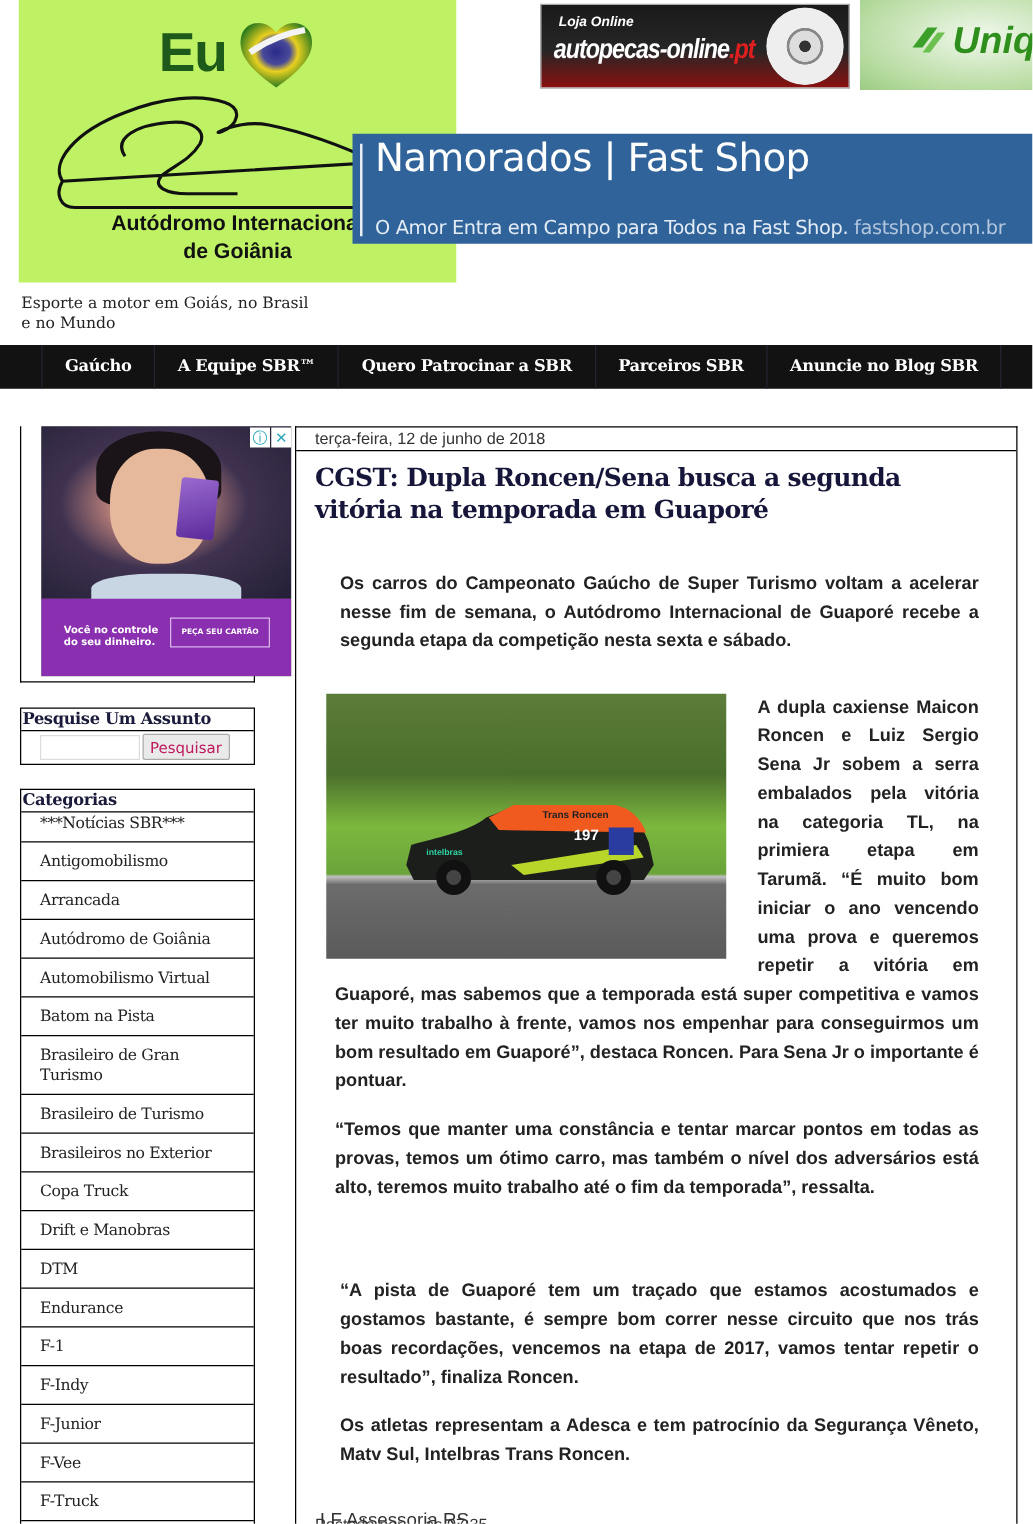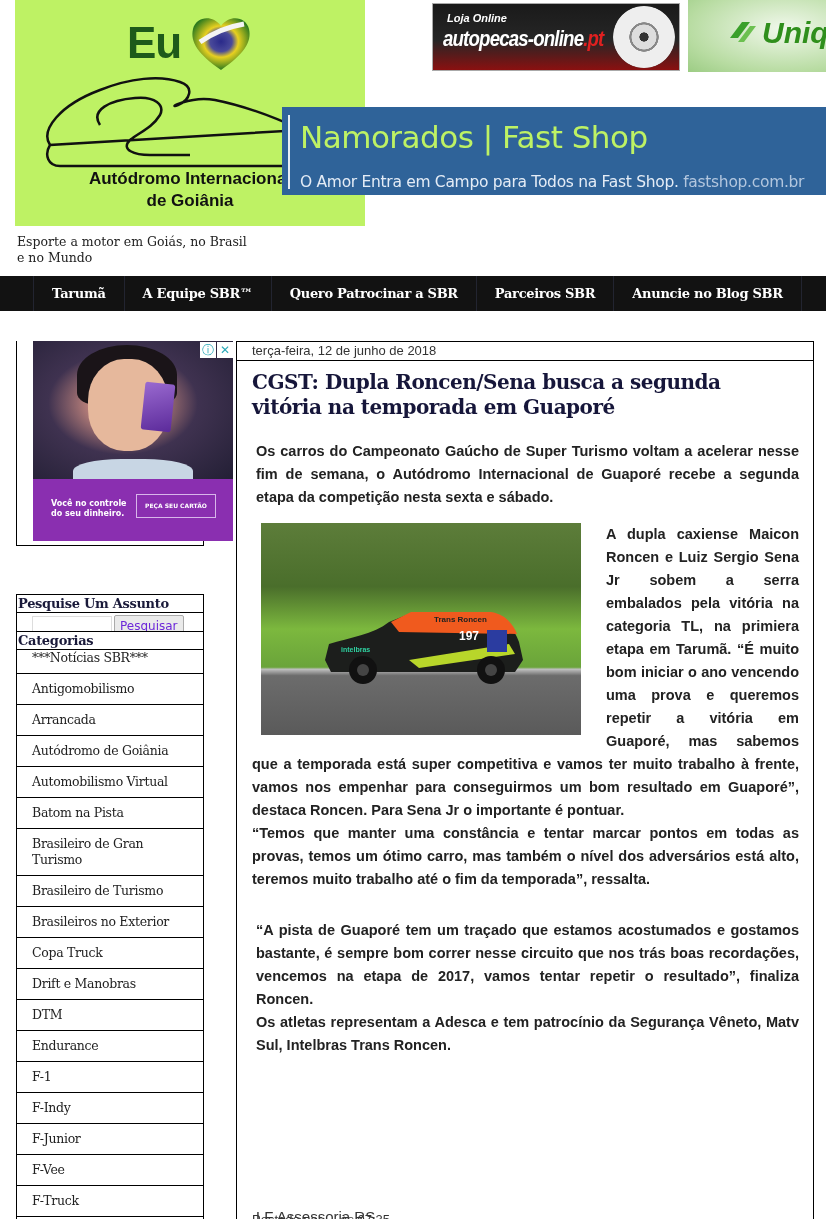--- a/index.html
+++ b/index.html
@@ -18,21 +18,21 @@
   .ad-autopecas .loja { position: absolute; left: 14px; top: 8px; color: #fff; font-family: "Liberation Sans", sans-serif; font-style: italic; font-weight: bold; font-size: 11px; }
   .ad-autopecas .site { position: absolute; left: 10px; top: 22px; color: #fff; font-family: "Liberation Sans", sans-serif; font-style: italic; font-weight: bold; font-size: 22px; letter-spacing: -1px; transform: scaleX(0.85); transform-origin: left; }
   .ad-autopecas .site .pt { color: #e02020; }
   .ad-autopecas .disc { position: absolute; right: 4px; top: 2px; width: 62px; height: 62px; border-radius: 50%; background: radial-gradient(circle,#333 0 10%,#ddd 11% 28%,#888 29% 33%,#eee 34% 70%,#999 71% 100%); }
   .ad-uniq { position: absolute; left: 688px; top: 0; width: 138px; height: 72px; background: radial-gradient(ellipse at 70% 40%,#f1f8ec 0%,#b8dca2 70%,#9ccc84 100%); overflow: hidden; }
   .ad-uniq .icon { position: absolute; left: 40px; top: 18px; width: 30px; height: 26px; }
   .ad-uniq .txt { position: absolute; left: 74px; top: 16px; font-family: "Liberation Sans", sans-serif; font-style: italic; font-weight: bold; font-size: 30px; color: #2f8f1c; }
 
   .ad-fastshop { position: absolute; left: 282px; top: 107px; width: 544px; height: 88px; background: #2f6399; overflow: hidden; }
   .ad-fastshop .bar { position: absolute; left: 6px; top: 8px; width: 2px; height: 74px; background: #e8eef6; }
-  .ad-fastshop .title { position: absolute; left: 18px; top: 12px; color: #bef264; font-family: "DejaVu Sans", sans-serif; font-size: 31px; white-space: nowrap; letter-spacing: -0.5px; text-align: right; }
+  .ad-fastshop .title { position: absolute; left: 18px; top: 2px; color: #ffffff; font-family: "DejaVu Sans", sans-serif; font-size: 31px; white-space: nowrap; letter-spacing: -0.5px; text-align: right; }
   .ad-fastshop .sub { position: absolute; left: 18px; top: 66px; color: #e4ecf6; font-family: "DejaVu Sans", sans-serif; font-size: 15.5px; white-space: nowrap; letter-spacing: -0.3px; }
   .ad-fastshop .sub .url { color: #b2c6de; }
 
   
   .nav { position: absolute; left: 0; top: 276px; width: 826px; height: 35px; background: #121212; display: flex; align-items: center; }
   .nav .spacer { width: 34px; height: 35px; border-right: 1px solid #222430; }
   .nav a { display: block; height: 35px; line-height: 35px; padding: 0 18px; color: #fff; text-decoration: none; font-family: "DejaVu Serif", serif; font-weight: bold; font-size: 13px; border-right: 1px solid #222430; white-space: nowrap; letter-spacing: -0.3px; }
 
   
   .side-ad { position: absolute; left: 16px; top: 341px; width: 188px; height: 205px; border: 1px solid #000; border-top: none; border-left: 1px solid #000; }
@@ -43,36 +43,36 @@
   .side-ad .card { position: absolute; left: 110px; top: 42px; width: 30px; height: 48px; border-radius: 3px; background: linear-gradient(160deg,#9a6ad0,#5b2a9a); transform: rotate(6deg); }
   .side-ad .shirt { position: absolute; left: 40px; top: 118px; width: 120px; height: 30px; border-radius: 40% 40% 0 0; background: #c8d6e4; }
   .side-ad .purple { position: absolute; left: 0; top: 138px; width: 200px; height: 62px; background: #8a2fb0; }
   .side-ad .pitch { position: absolute; left: 18px; top: 158px; color: #fff; font-family: "DejaVu Sans", sans-serif; font-weight: bold; font-size: 8px; line-height: 10px; }
   .side-ad .cta { position: absolute; left: 103px; top: 153px; width: 80px; height: 24px; border: 1px solid #d8b6ea; color: #fff; font-family: "DejaVu Sans", sans-serif; font-weight: bold; font-size: 6px; text-align: center; line-height: 22px; }
   .side-ad .adchoices { position: absolute; left: 183px; top: 1px; display: flex; gap: 1px; }
   .side-ad .adchoices span { display: block; width: 16px; height: 16px; background: #fff; color: #2aa8b8; font-family: "DejaVu Sans", sans-serif; font-size: 12px; line-height: 16px; text-align: center; }
 
   .widget { position: absolute; left: 16px; width: 188px; border: 1px solid #000; background: #fff; }
   .widget h2 { font-family: "DejaVu Serif", serif; font-weight: bold; font-size: 13px; color: #1a1a3a; line-height: 17px; padding-left: 1px; border-bottom: 1px solid #000; letter-spacing: -0.3px; }
-  .search { top: 594px; height: 46px; }
+  .search { top: 566px; height: 46px; }
   .search .row { display: flex; align-items: center; padding: 2px 0 0 15px; gap: 2px; }
   .search input { width: 80px; height: 20px; border: 1px solid #ddd; background: #fff; }
-  .search button { height: 21px; padding: 0 5px; border: 1px solid #aaa; background: #eaeaea; font-family: "DejaVu Sans", sans-serif; font-size: 12px; color: #6d28d9; border-radius: 2px; }
+  .search button { height: 21px; padding: 0 5px; border: 1px solid #aaa; background: #eaeaea; font-family: "DejaVu Sans", sans-serif; font-size: 12px; color: #be185d; border-radius: 2px; }
 
   .cats { top: 631px; height: 600px; border-bottom: none; }
   .cats ul { list-style: none; }
   .cats li { border-bottom: 1px solid #000; padding: 7px 10px 7px 15px; font-family: "DejaVu Serif", serif; font-size: 12.5px; color: #222; line-height: 16px; letter-spacing: -0.3px; }
   .cats li:first-child { padding-top: 0; padding-bottom: 7px; height: 24px; }
 
   
   .post { position: absolute; left: 236px; top: 341px; width: 578px; height: 900px; border: 1px solid #000; border-bottom: none; }
   .post .date { height: 19px; line-height: 18px; padding-left: 15px; border-bottom: 1px solid #000; font-family: "Liberation Sans", sans-serif; font-size: 13px; color: #333; }
   .post h1 { margin: 9px 0 0 15px; width: 520px; font-family: "DejaVu Serif", serif; font-weight: bold; font-size: 20px; line-height: 25px; color: #16163a; letter-spacing: -0.5px; }
   .post .body { position: absolute; left: 15px; top: 98px; width: 547px; font-family: "Liberation Sans", sans-serif; font-weight: bold; font-size: 14.5px; line-height: 23px; color: #222; text-align: justify; }
-  .post .body p { margin: 0; }
+  .post .body p { margin: 16px; }
   .post .p1 { padding-left: 4px; }
   .post .photo { float: left; width: 320px; height: 212px; margin: 14px 25px 8px 9px; position: relative; overflow: hidden; background: linear-gradient(180deg,#5d7d3a 0%,#4a6e2b 30%,#7cb83e 50%,#6aa43a 68%,#bfbfbf 69%,#6c6c6c 72%,#5a5a5a 100%); }
   .post .photo .car { position: absolute; left: 58px; top: 85px; width: 210px; height: 78px; }
   .post .p2 { padding-top: 14px; }
   .post .gap { height: 28px; }
   .post .p-quote { padding-left: 4px; }
   .post .p-atletas { padding-left: 4px; margin-top: 8px; }
   .post .credit { position: absolute; left: 19px; top: 866px; font-family: "Liberation Sans", sans-serif; font-size: 15px; color: #333; font-weight: normal; }
   .post .footer { position: absolute; left: 15px; top: 870px; font-family: "Liberation Sans", sans-serif; font-size: 13px; color: #333; }
 </style>
@@ -118,21 +118,21 @@
   <span class="txt">Uniq</span>
 </div>
 <div class="ad-fastshop">
   <span class="bar"></span>
   <span class="title">Namorados | Fast Shop</span>
   <span class="sub"><span>O Amor Entra em Campo para Todos na Fast Shop.</span> <span class="url">fastshop.com.br</span></span>
 </div>
 
 <nav class="nav">
   <span class="spacer"></span>
-  <a>Tarumã</a>
+  <a>Gaúcho</a>
   <a>A Equipe SBR™</a>
   <a>Quero Patrocinar a SBR</a>
   <a>Parceiros SBR</a>
   <a>Anuncie no Blog SBR</a>
 </nav>
 
 <div class="side-ad">
   <div class="img">
     <div class="photo">
       <div class="hair"></div>

